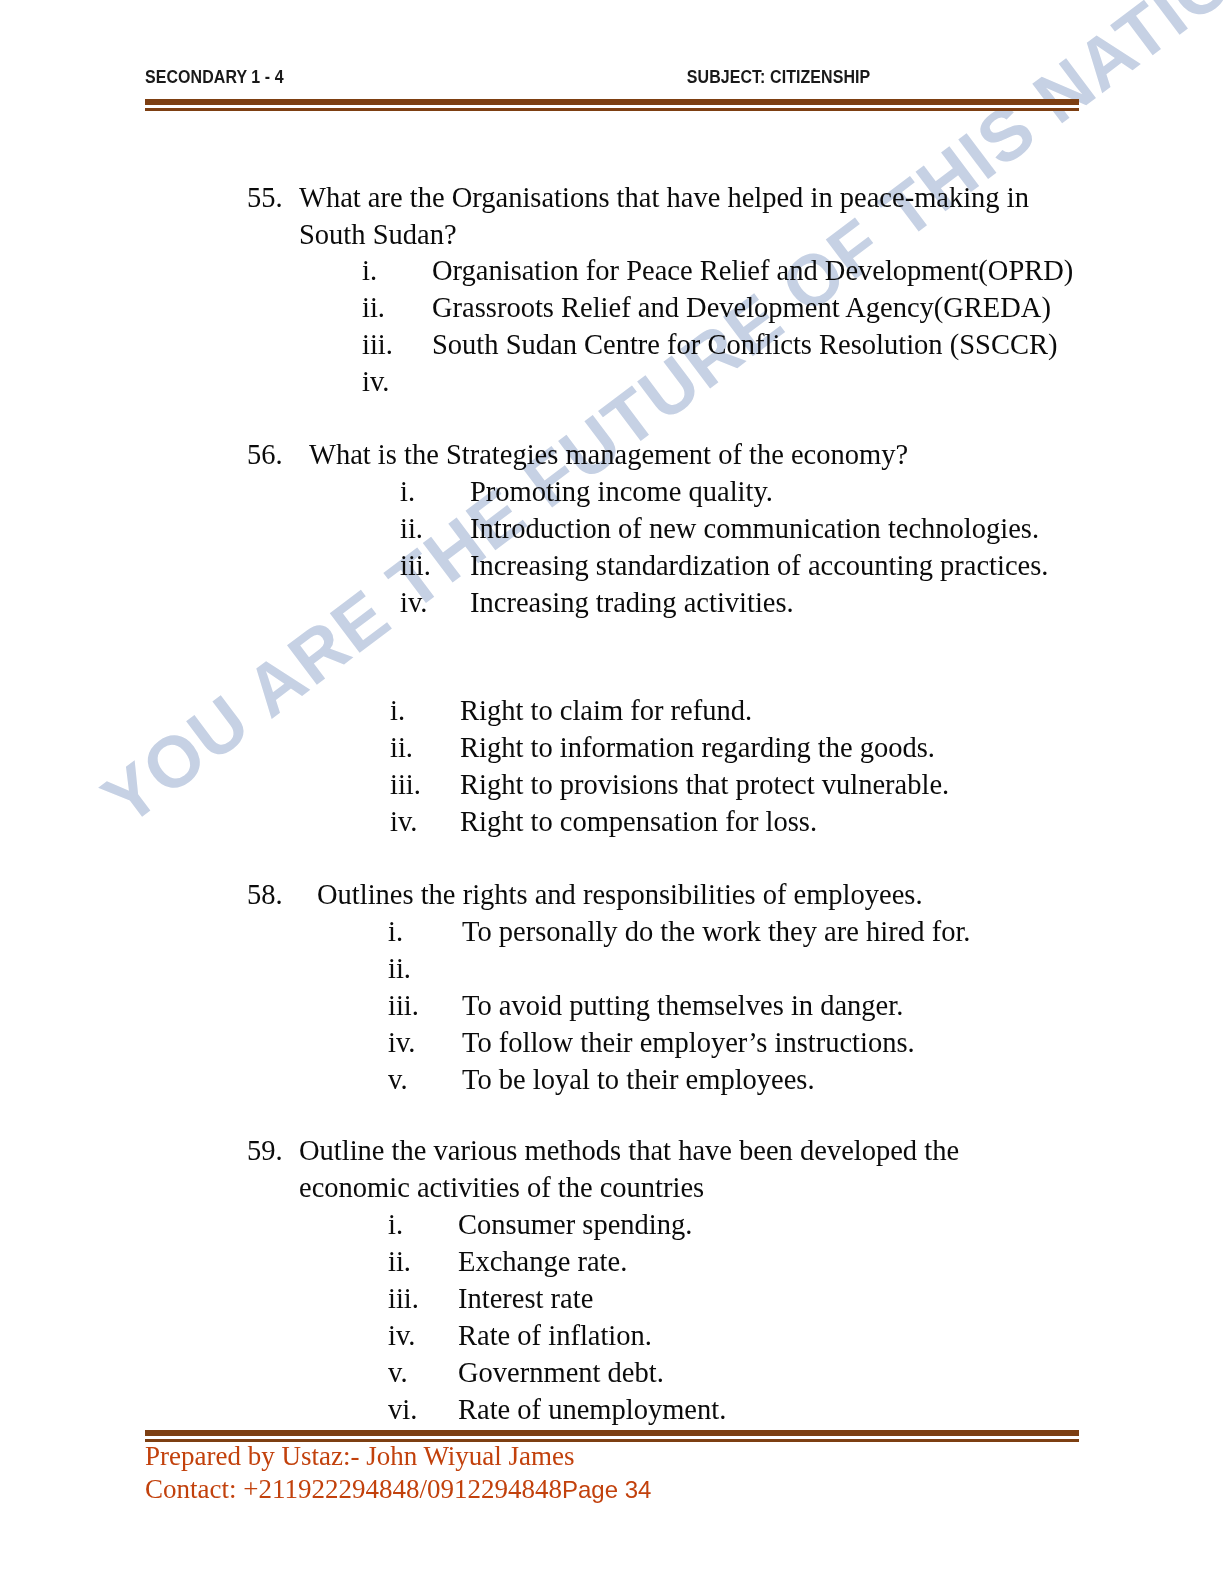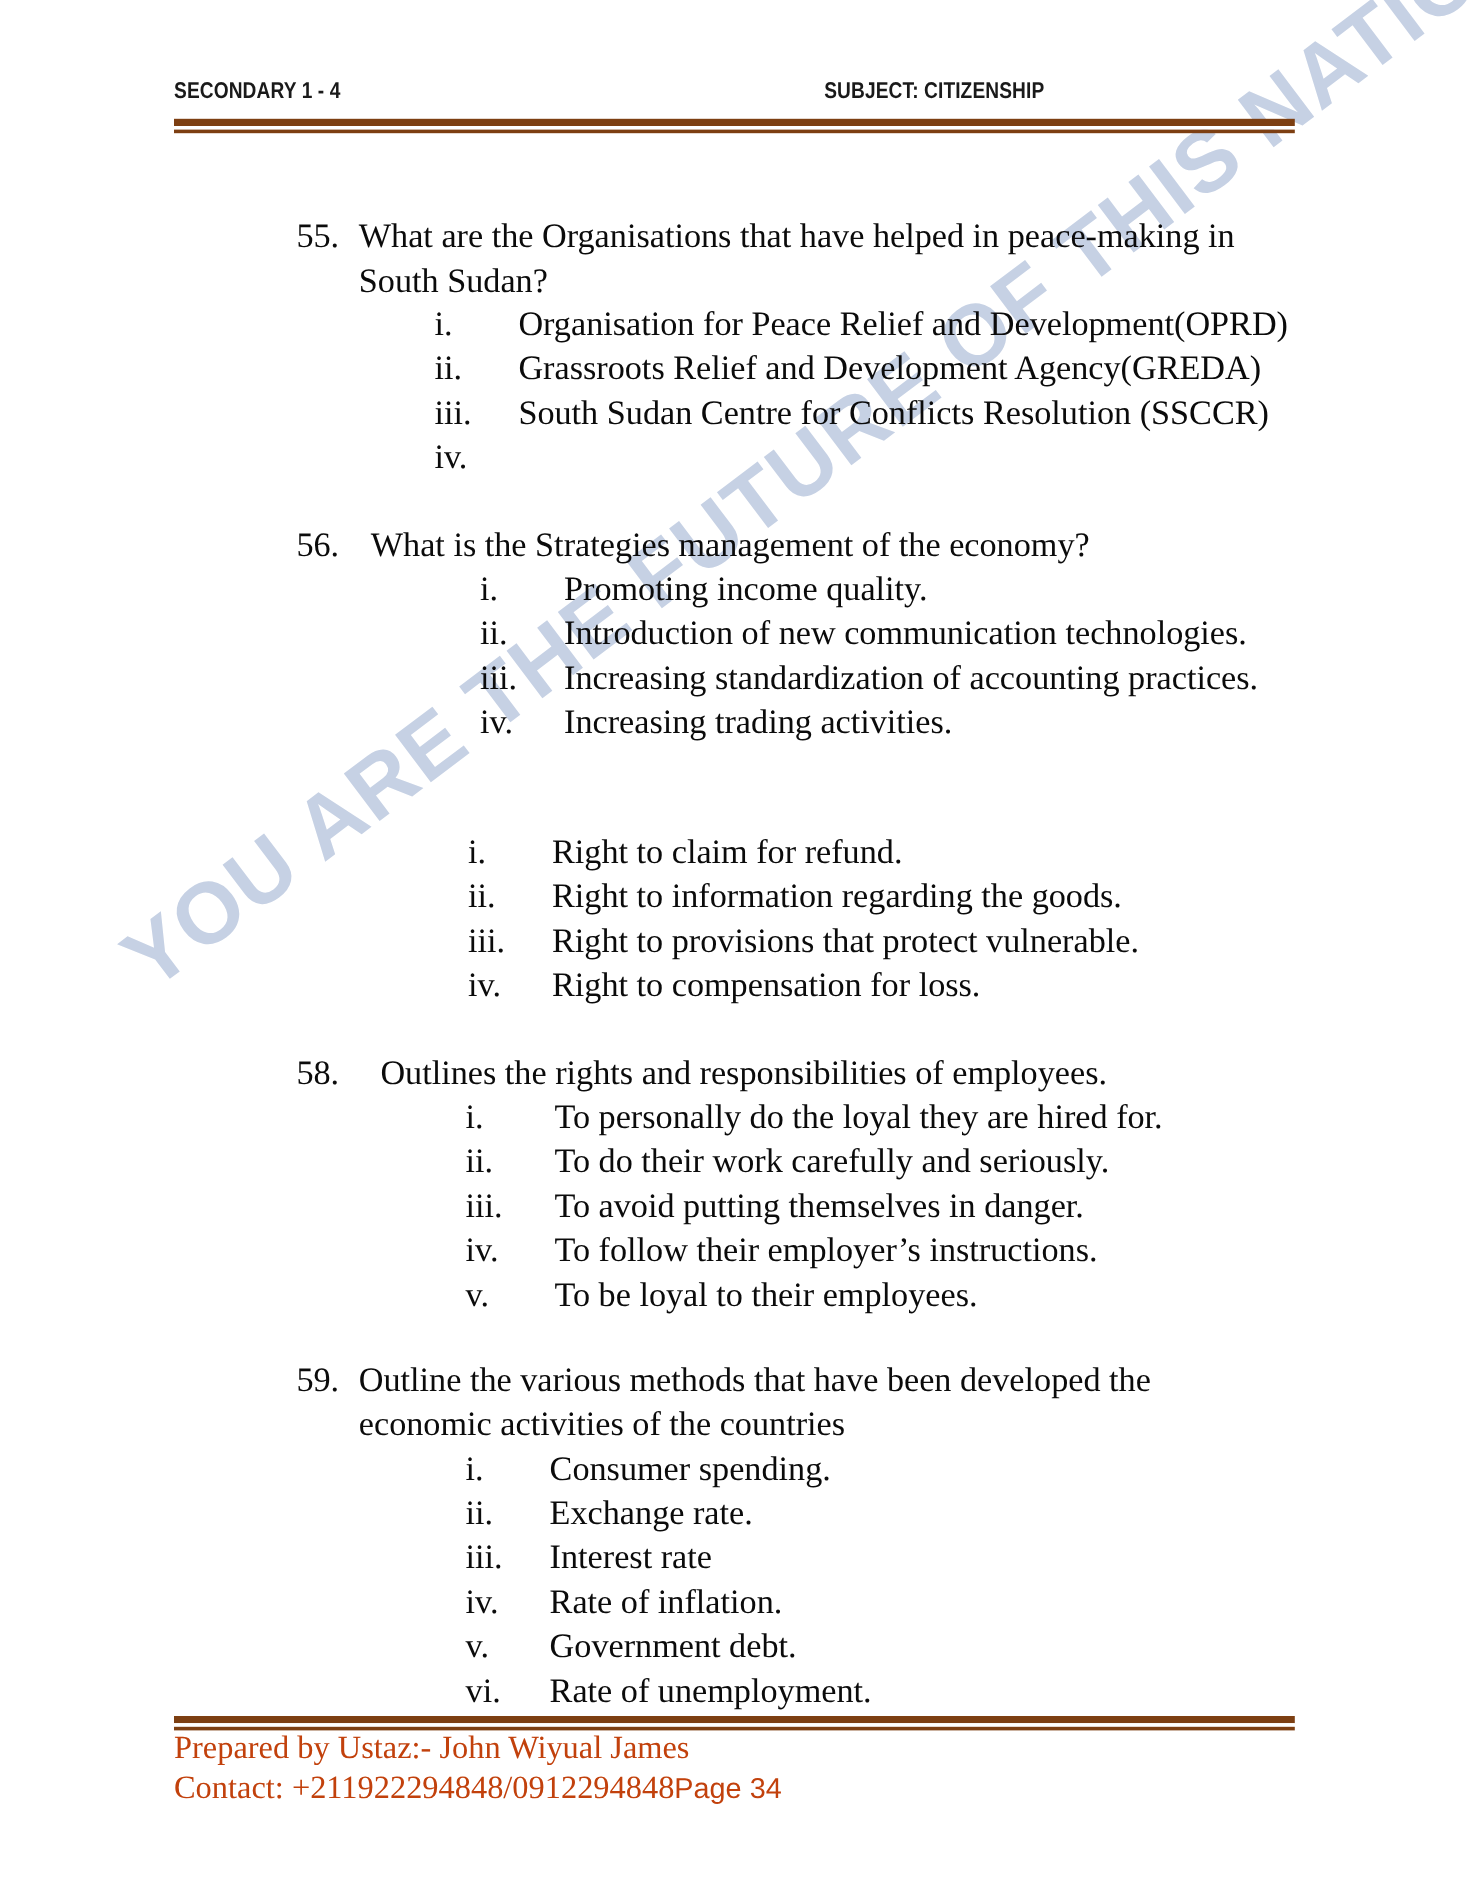--- a/index.html
+++ b/index.html
@@ -281,25 +281,24 @@
         </ul>
       </div>
       <div class="question-block" style="top: 877px;">
         <div class="q-stem" style="margin-left: 305px; width: 790px;">
           <span class="q-num" style="left: -58px;">58.</span>
           <span class="q-text">Outlines the rights and responsibilities of employees.</span>
         </div>
         <ul class="sub-list" style="position: absolute; left: 0px; top: 36px; width: 1224px;">
           <li class="sub-item">
             <span class="rn" style="left: 388px;">i.</span>
-            <span class="it" style="left: 462px;">To personally do the loyal they are hired for.</span>
+            <span class="it" style="left: 462px;">To personally do the work they are hired for.</span>
           </li>
           <li class="sub-item">
             <span class="rn" style="left: 388px;">ii.</span>
-            <span class="it" style="left: 462px;">To do their work carefully and seriously.</span>
           </li>
           <li class="sub-item">
             <span class="rn" style="left: 388px;">iii.</span>
             <span class="it" style="left: 462px;">To avoid putting themselves in danger.</span>
           </li>
           <li class="sub-item">
             <span class="rn" style="left: 388px;">iv.</span>
             <span class="it" style="left: 462px;">To follow their employer’s instructions.</span>
           </li>
           <li class="sub-item">

